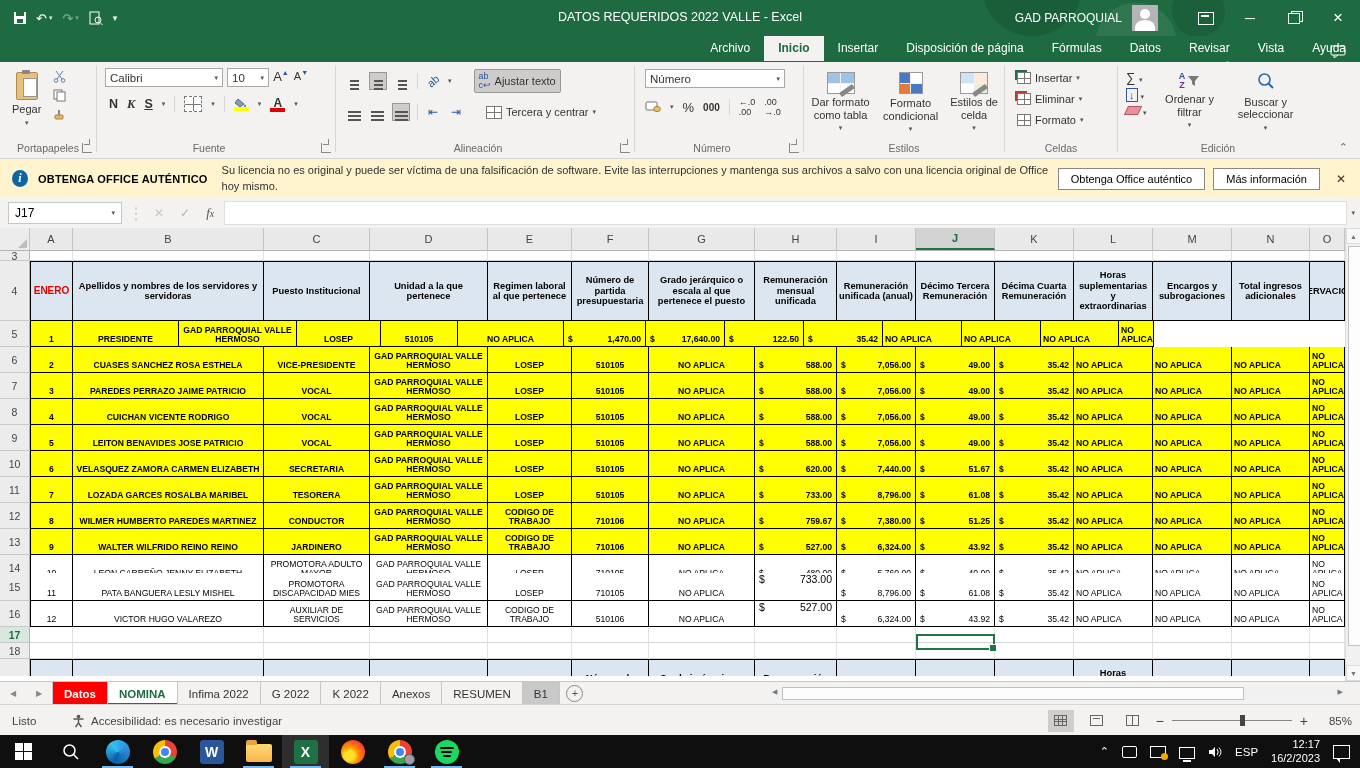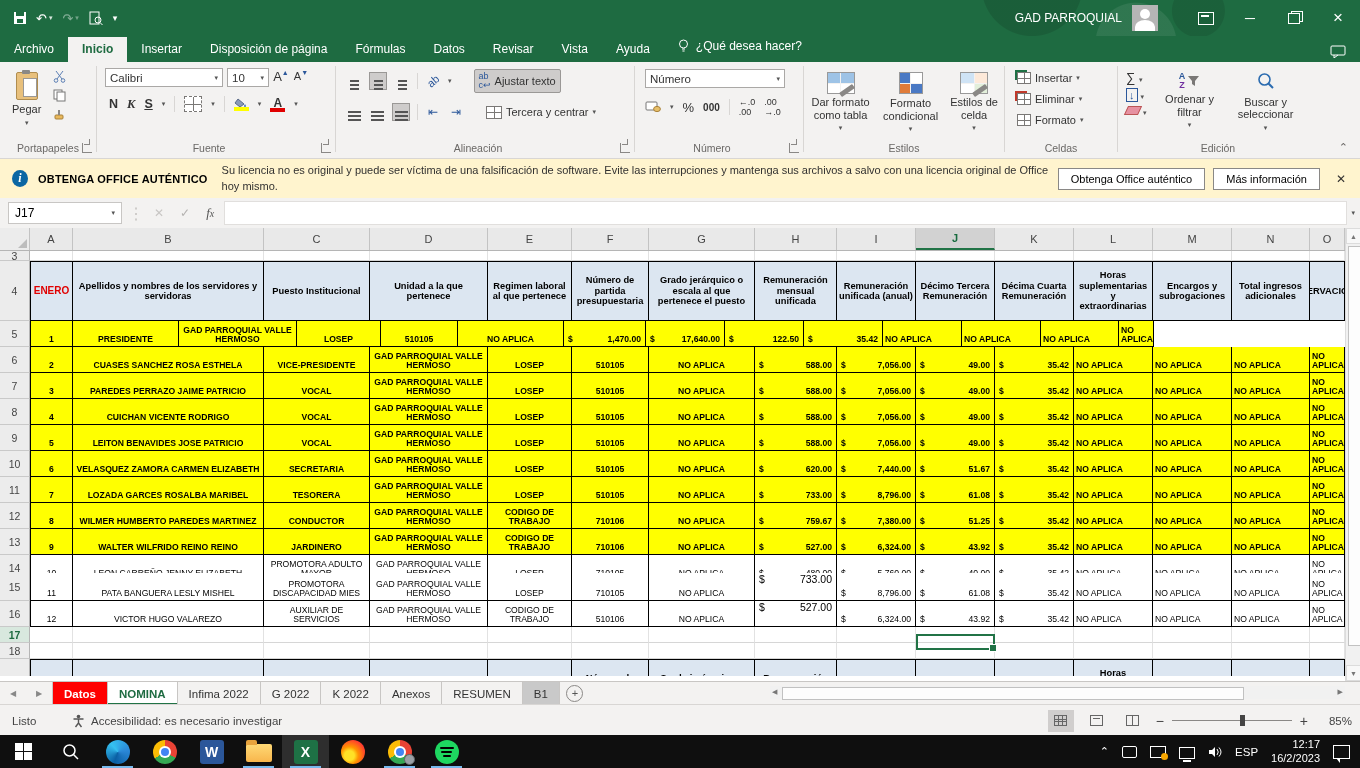--- a/index.html
+++ b/index.html
@@ -25,21 +25,21 @@
   #user-name{font-size:12px;margin-right:10px;}
   #avatar{width:26px;height:26px;background:#b5b5b5;position:relative;overflow:hidden;margin-right:26px;}
   #avatar:before{content:"";position:absolute;left:8px;top:4px;width:10px;height:10px;border-radius:50%;background:#fff;}
   #avatar:after{content:"";position:absolute;left:3px;top:15px;width:20px;height:14px;border-radius:50% 50% 0 0;background:#fff;}
   .winbtn{width:44px;height:36px;display:flex;align-items:center;justify-content:center;color:#fff;font-size:14px;}
   .ribbonopts{width:14px;height:11px;border:1px solid #fff;position:relative;}
   .ribbonopts:before{content:"";position:absolute;left:2px;top:2px;width:8px;height:2px;background:#fff;}
   .restore{width:10px;height:9px;border:1px solid #fff;position:relative;background:#1e6b41;}
   .restore:before{content:"";position:absolute;left:2px;top:-3px;width:10px;height:9px;border:1px solid #fff;z-index:-1;}
   
-  #menubar{left:0;top:36px;width:1360px;height:26px;background:#1e6b41;display:flex;align-items:center;}
+  #menubar{left:0;top:36px;width:1360px;height:26px;background:#1e6b41;display:flex;align-items:flex-end;flex-direction:column;}
   .mtab{color:#fff;font-size:12px;padding:5px 14px 6px;cursor:default;white-space:nowrap;}
   .mtab.active{background:#f3f2f1;color:#1e6b41;font-weight:bold;}
   #tellme{display:flex;align-items:center;color:#fff;font-size:12px;gap:7px;padding:0 14px 6px;}
   #comment-icon{position:absolute;right:14px;top:44px;}
   
   #ribbon{left:0;top:62px;width:1360px;height:96px;background:#f3f2f1;border-bottom:1px solid #d8d6d4;font-size:11px;color:#333;}
   .rgroup{position:absolute;top:0;height:95px;}
   .glabel{position:absolute;bottom:3px;left:0;right:14px;text-align:center;color:#6a6866;font-size:10.5px;}
   .launcher{position:absolute;bottom:4px;right:4px;width:9px;height:9px;border-left:1px solid #8a8886;border-bottom:1px solid #8a8886;}
   .launcher:before{content:"";position:absolute;right:2px;top:-4px;width:5px;height:5px;border-right:1px solid #8a8886;border-bottom:1px solid #8a8886;}
@@ -176,20 +176,21 @@
     <span class="qbtn dim">↷<span class="caret">▾</span></span>
     <span class="qbtn">
       <svg width="14" height="15" viewBox="0 0 14 15">
           <rect x="1" y="1" width="9" height="12" fill="none" stroke="#fff"></rect>
           <circle cx="9" cy="9" r="3" fill="none" stroke="#fff"></circle>
           <line x1="11" y1="11.5" x2="13.5" y2="14" stroke="#fff"></line>
         </svg>
     </span>
     <span class="qbtn" style="font-size:9px;">▾</span>
   </div>
+  <div id="title-text">DATOS REQUERIDOS 2022 VALLE  -  Excel</div>
   <div id="user-zone">
     <span id="user-name">GAD PARROQUIAL</span>
     <span id="avatar"></span>
     <span class="winbtn">
         <span class="ribbonopts"></span>
       </span>
     <span class="winbtn">─</span>
     <span class="winbtn">
         <span class="restore"></span>
       </span>

